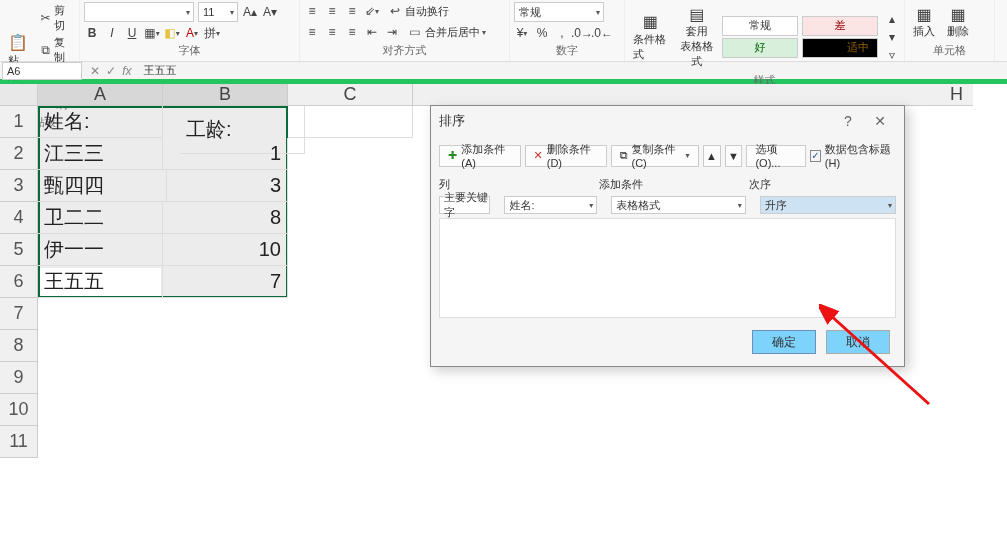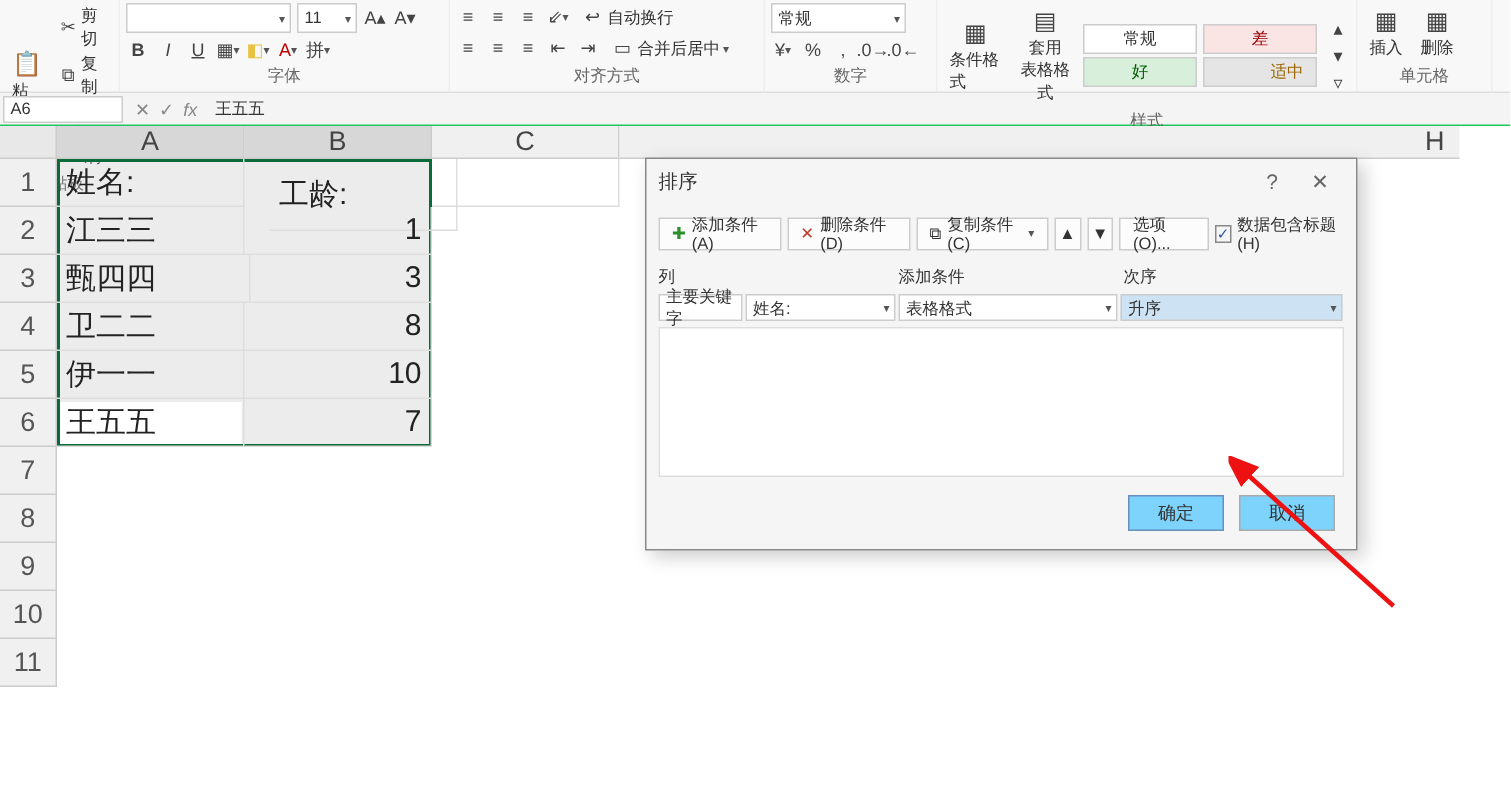--- a/index.html
+++ b/index.html
@@ -15,24 +15,24 @@
   .tri { font-size: 8px; color: #555; }
   .fontbox { height: 20px; border: 1px solid #ccc; background: #fff; font-size: 11px; padding: 0 14px 0 4px; display: flex; align-items: center; position: relative; }
   .fontbox .tri { position: absolute; right: 3px; top: 5px; }
   .vbtn { display: flex; flex-direction: column; align-items: center; font-size: 11px; padding: 2px 4px; }
   .vbtn .ico { width: 20px; height: 20px; font-size: 16px; }
 
   .style-chip { width: 76px; height: 20px; border: 1px solid #ccc; display: flex; align-items: center; justify-content: center; font-size: 11px; }
   .chip-normal { background: #fff; }
   .chip-bad { background: #fbe4e4; color: #9c0006; }
   .chip-good { background: #d8efdb; color: #006100; }
-  .chip-mid { background: #e5e5e5; color: #9c6500; padding-left: 36px; }
+  .chip-mid { background: #000000; color: #9c6500; padding-left: 36px; }
 
   
-  .fbar { height: 22px; background: #f4f4f4; border-bottom: 1px solid #22c55e; display: flex; align-items: center; }
+  .fbar { height: 22px; background: #f4f4f4; border-bottom: 5px solid #22c55e; display: flex; align-items: center; }
   .namebox { width: 80px; height: 18px; background: #fff; border: 1px solid #ccc; font-size: 11px; padding-left: 4px; display: flex; align-items: center; margin-left: 2px; }
   .fbar-icons { display: flex; gap: 6px; padding: 0 8px; color: #888; }
   .formula { flex: 1; font-size: 11px; padding-left: 4px; }
 
   
   .grid-wrap { position: relative; }
   .gutter { position: absolute; left: 0; top: 0; width: 38px; }
   .gutter .rh { height: 32px; border-bottom: 1px solid #ccc; border-right: 1px solid #ccc; display: flex; align-items: center; justify-content: center; font-size: 18px; color: #555; background: #f0f0f0; }
   .gutter .rh:first-child { height: 22px; background: #e8e8e8; }
   .cols { position: absolute; left: 38px; top: 0; display: flex; }
@@ -49,21 +49,21 @@
   .dlg-title .sp { flex: 1; }
   .dlg-title .x, .dlg-title .q { width: 32px; text-align: center; font-size: 14px; color: #666; }
   .dlg-toolbar { display: flex; gap: 4px; padding: 6px 8px 4px; align-items: center; }
   .dbtn { height: 22px; padding: 0 8px; border: 1px solid #ccc; background: #fcfcfc; font-size: 11px; display: flex; align-items: center; gap: 4px; }
   .dbtn.sq { width: 20px; justify-content: center; padding: 0; }
   .chk { display: flex; align-items: center; gap: 4px; font-size: 11px; margin-left: auto; }
   .chk .box { width: 12px; height: 12px; border: 1px solid #888; display: flex; align-items: center; justify-content: center; font-size: 10px; color: #2a579a; }
   .dlg-headrow { display: flex; font-size: 11px; color: #333; padding: 4px 8px 2px; }
   .dlg-headrow div:nth-child(1) { width: 160px; }
   .dlg-headrow div:nth-child(2) { width: 150px; }
-  .dlg-row { display: flex; padding: 2px 8px; gap: 2px; }
+  .dlg-row { display: flex; padding: 2px 8px; gap: 14px; }
   .dlg-lbl { width: 56px; font-size: 11px; background: #fff; border: 1px solid #ccc; height: 18px; display: flex; align-items: center; padding-left: 4px; }
   .combo { height: 18px; border: 1px solid #ccc; background: #fff; font-size: 11px; padding: 0 14px 0 4px; display: flex; align-items: center; position: relative; }
   .combo .tri { position: absolute; right: 3px; top: 4px; }
   .combo.sel { background: #cde3f3; }
   .dlg-body { height: 100px; background: #fff; margin: 2px 8px; border: 1px solid #ddd; }
   .dlg-foot { display: flex; justify-content: flex-end; gap: 10px; padding: 10px 14px 12px; }
   .pbtn { width: 64px; height: 24px; border: 1px solid #aaa; background: #7dd3fc; font-size: 12px; display: flex; align-items: center; justify-content: center; }
   .pbtn.primary { border: 1px solid #698fbd; }
 
   .arrow { position: absolute; left: 819px; top: 304px; pointer-events: none; }

